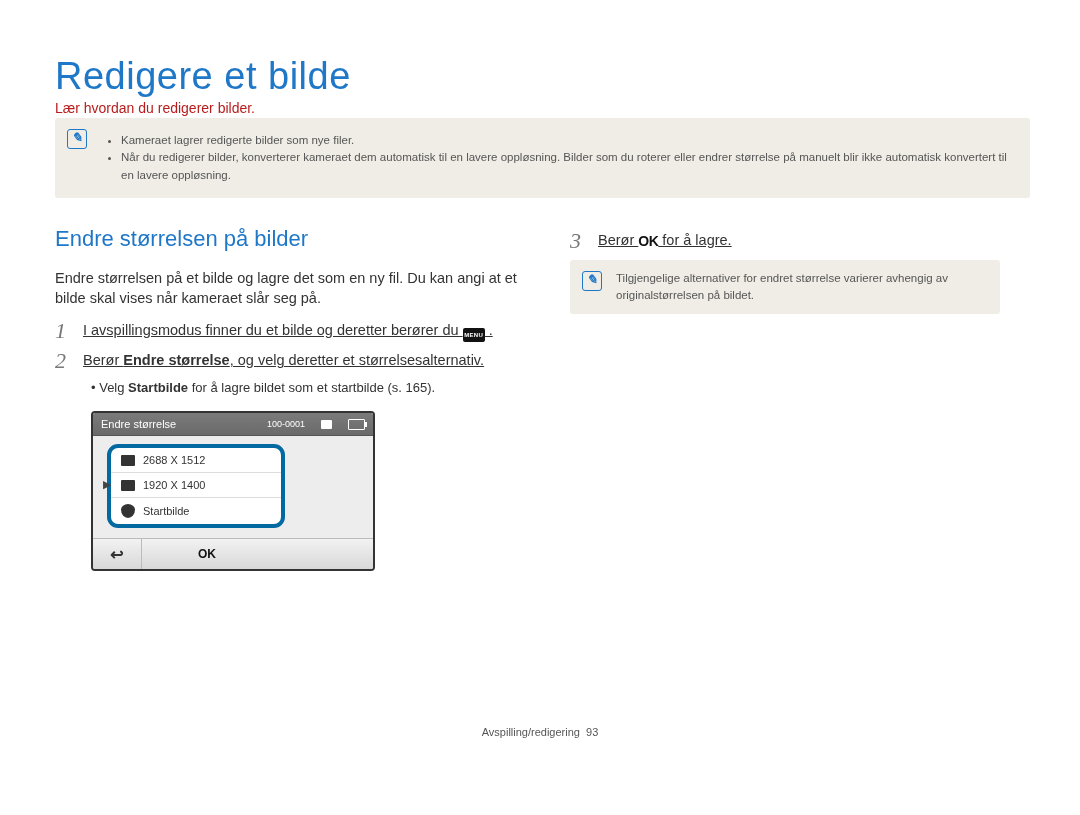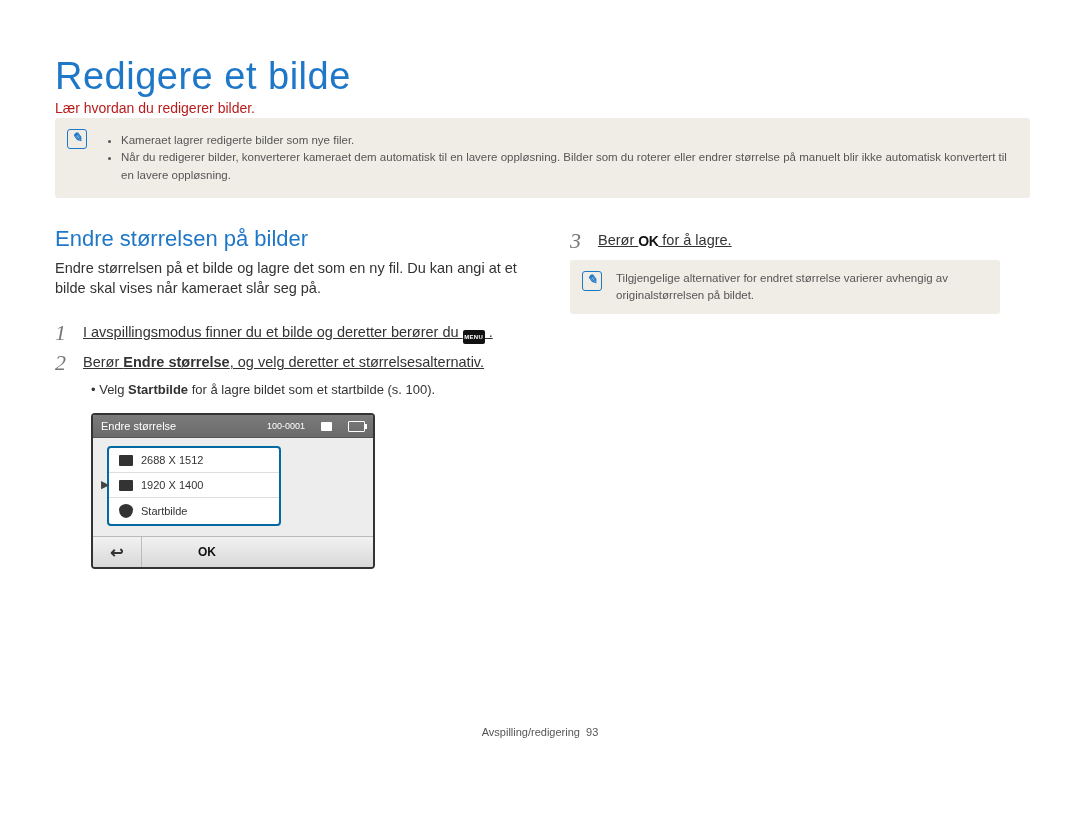--- a/index.html
+++ b/index.html
@@ -72,28 +72,28 @@
     display: flex;
     gap: 40px;
   }
   .col {
     flex: 0 0 475px;
   }
   .section-title {
     color: #1f77c8;
     font-size: 22px;
     font-weight: 400;
-    margin-bottom: 6px;
+    margin-bottom: 16px;
     margin-top: 6px;
   }
   .section-desc {
     font-size: 14.5px;
     color: #333;
     line-height: 1.4;
-    margin-bottom: 24px;
+    margin-bottom: 12px;
   }
   .step {
     display: flex;
     gap: 10px;
     margin-bottom: 8px;
   }
   .step-num {
     font-size: 22px;
     font-style: italic;
     color: #777;
@@ -172,22 +172,22 @@
     width: 15px; height: 9px; border:1px solid #fff; border-radius:1px; display:inline-block; position:relative;
   }
   .scr-top-right .bat::after{content:"";position:absolute;right:-3px;top:2px;width:2px;height:5px;background:#fff;}
   .scr-body {
     background: #ededed;
     padding: 0;
   }
   .scr-list {
     background: #fff;
     width: 170px;
-    border: 2px solid #0369a1;
-    border-radius: 4px;
+    border: 4px solid #0369a1;
+    border-radius: 11px;
     margin: 0;
   }
   .scr-item {
     display: flex;
     align-items: center;
     gap: 8px;
     padding: 6px 10px;
     font-size: 11px;
     color: #333;
     border-bottom: 1px solid #ddd;
@@ -267,21 +267,21 @@
         </div>
       </div>
 
       <div class="step">
         <div class="step-num">2</div>
         <div class="step-text">
           <span>Berør </span><b>Endre størrelse</b><span>, og velg deretter et størrelsesalternativ.</span>
         </div>
       </div>
       <div class="step-sub">
-        <span>Velg </span><b>Startbilde</b><span> for å lagre bildet som et startbilde (s. 100).</span>
+        <span>Velg </span><b>Startbilde</b><span> for å lagre bildet som et startbilde (s. 165).</span>
       </div>
 
       <div class="screen">
         <div class="scr-top">
           <span>Endre størrelse</span>
           <span class="scr-top-right">
             <span>100-0001</span>
             <span class="ico"></span>
             <span class="bat"></span>
           </span>

